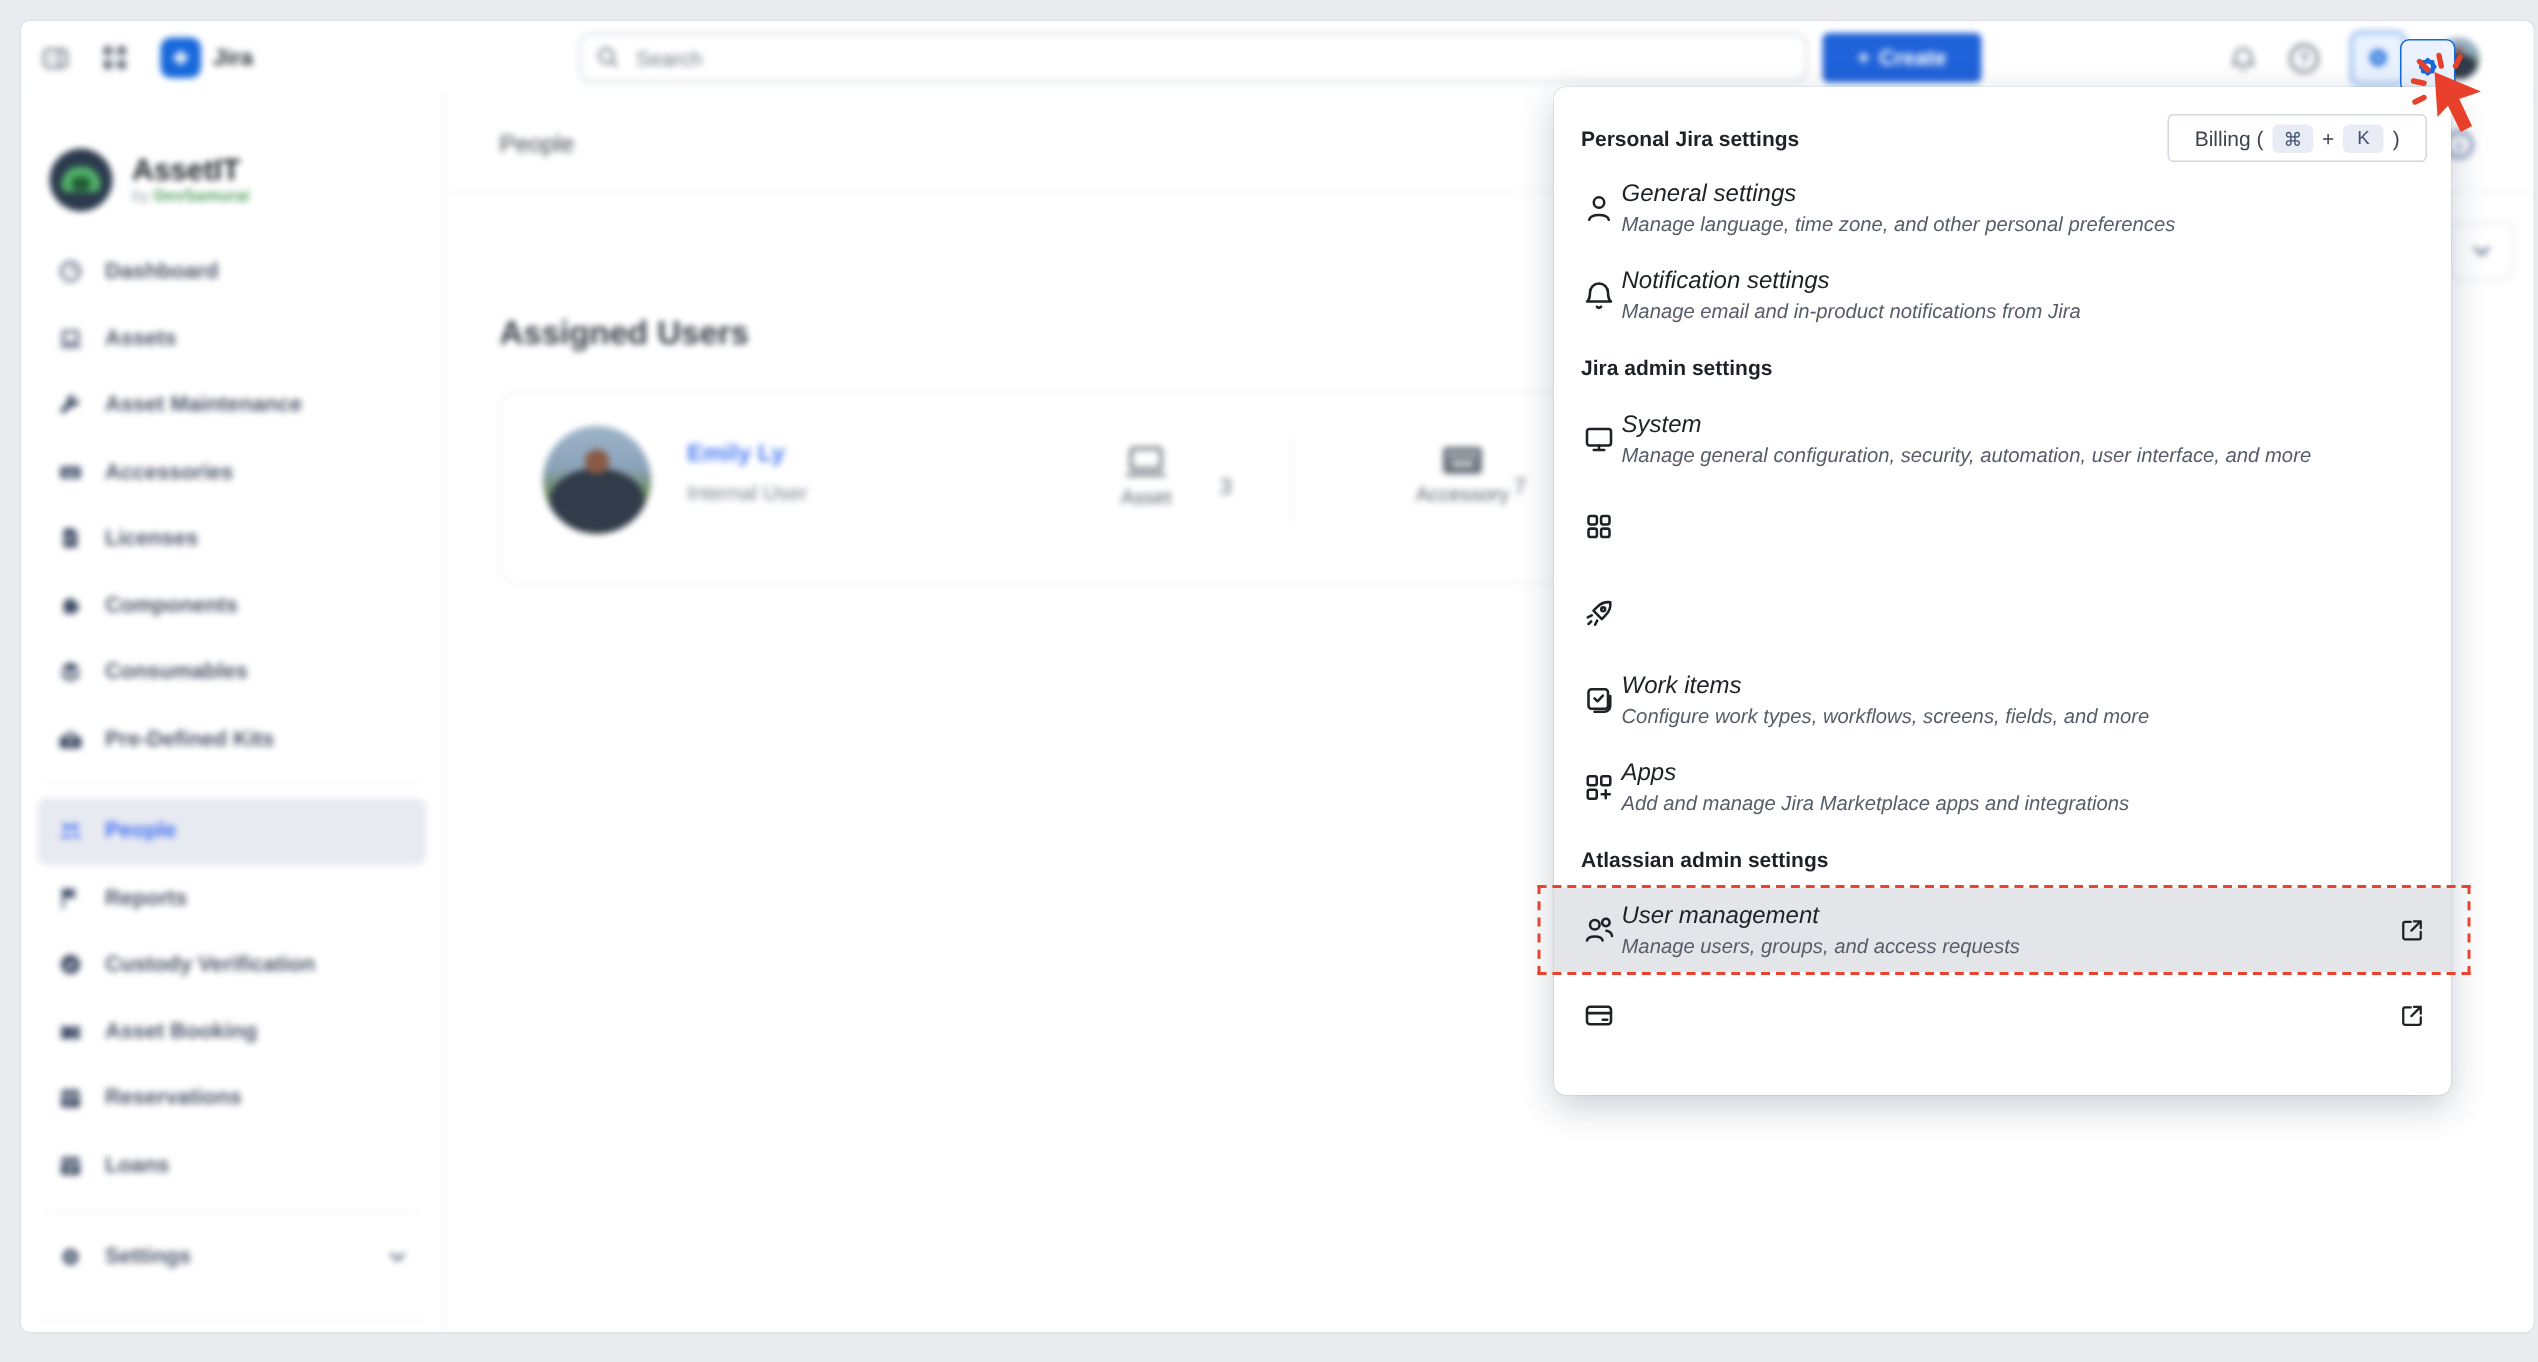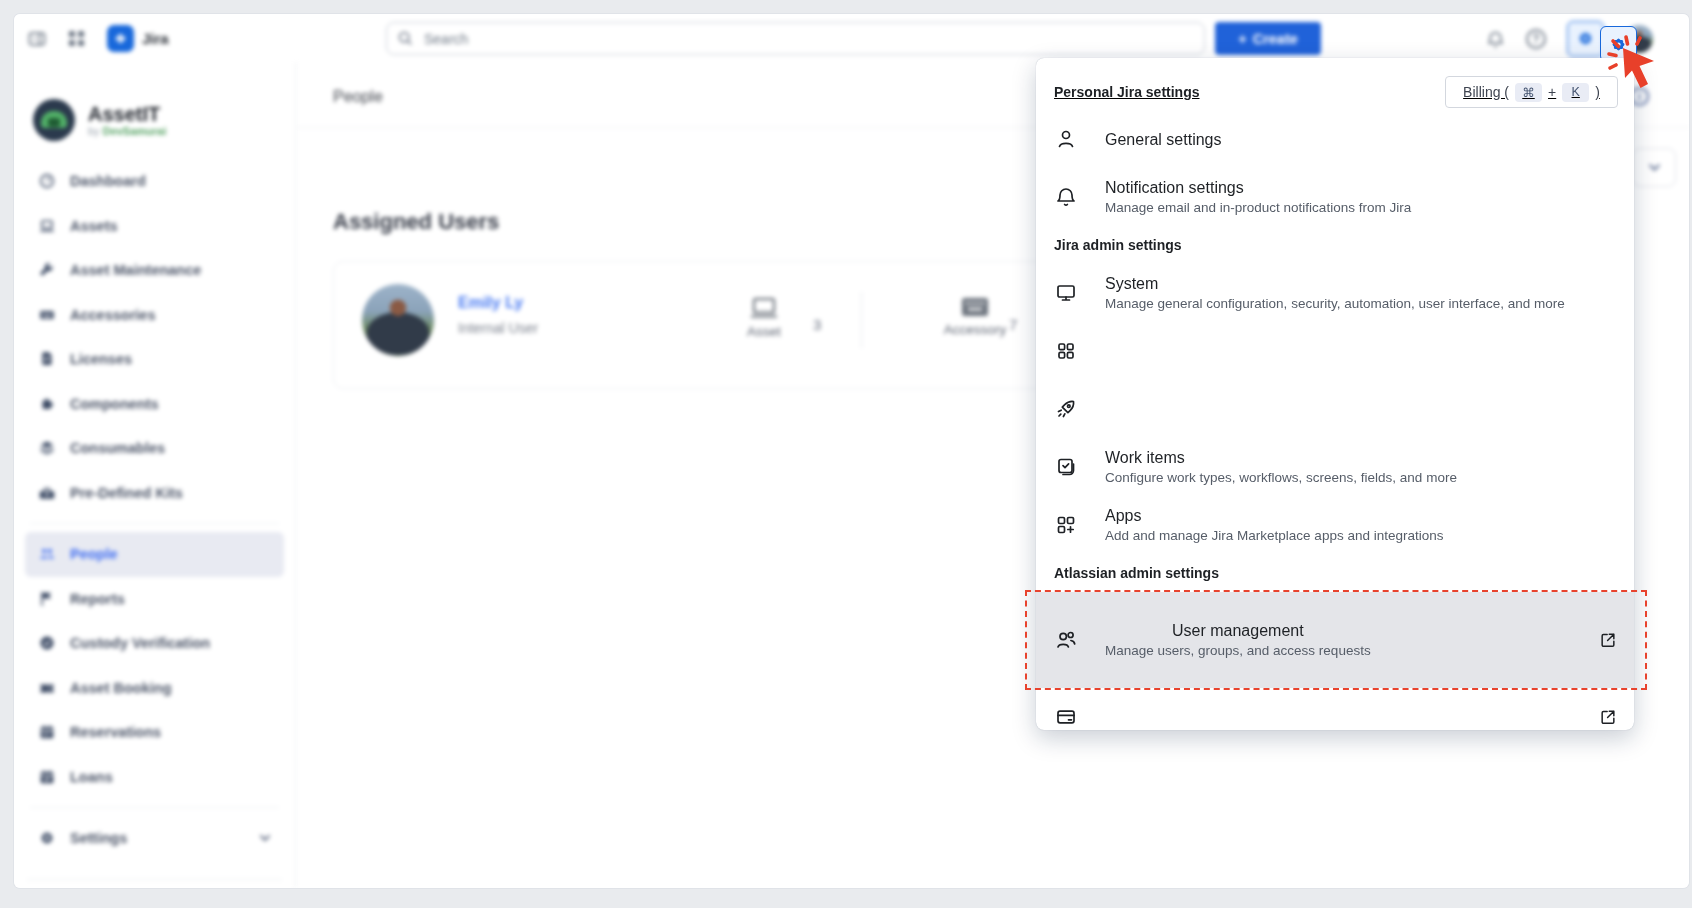--- a/index.html
+++ b/index.html
@@ -55,31 +55,31 @@
   .u-name{position:absolute;left:124px;top:32px;font-size:16px;font-weight:700;color:#4b7cf2;cursor:pointer;}
   .u-type{position:absolute;left:124px;top:58px;font-size:14px;color:#7c828e;}
   .stat{position:absolute;top:34px;width:76px;text-align:center;color:#5d646e;}
   .stat .st-label{margin-top:4px;font-size:13.5px;color:#5b6270;}
   .st-count{position:absolute;top:54px;font-size:15px;color:#697080;}
   .v-div{position:absolute;top:30px;width:1px;height:56px;background:#e8eaee;}
   
   .gear-crisp{position:absolute;left:1586px;top:12px;z-index:5;}
   
   .panel{position:absolute;left:1022px;top:44px;width:598px;height:672px;background:#fff;border-radius:8px;box-shadow:0 8px 24px rgba(9,30,66,.22),0 0 1px rgba(9,30,66,.3);z-index:10;box-sizing:border-box;}
-  .p-header{height:52px;padding:16px 16px 0 18px;box-sizing:border-box;display:flex;align-items:center;justify-content:space-between;text-decoration:underline;}
+  .p-header{height:52px;padding:16px 16px 0 18px;box-sizing:border-box;display:flex;align-items:center;justify-content:space-between;}
   .p-htitle{font-size:14px;font-weight:700;color:#1e2125;}
   .p-search{width:173px;height:32px;border:1px solid #d3d7de;background:#fff;border-radius:4px;display:flex;align-items:center;justify-content:center;gap:6px;font-size:14px;color:#3e4450;font-family:"Liberation Sans",sans-serif;cursor:pointer;}
   .pill{display:inline-flex;align-items:center;justify-content:center;min-width:19px;height:19px;padding:0 4px;border-radius:4px;background:#e9ecf5;color:#42526e;font-size:12.5px;}
   .msec{height:38px;display:flex;align-items:center;padding:0 18px;font-size:14px;font-weight:700;color:#1e2125;}
-  .mrow{height:58px;display:flex;align-items:center;gap:27px;padding:0 16px 0 18px;cursor:pointer;position:relative;}
+  .mrow{height:58px;display:flex;align-items:center;gap:3px;padding:0 16px 0 18px;cursor:pointer;position:relative;font-style:italic;}
   .mrow .mi{width:24px;height:24px;flex:none;color:#1e2125;display:flex;}
   .mrow .mt{display:flex;flex-direction:column;gap:2px;}
   .mrow .t{font-size:16px;line-height:19px;color:#1e2125;font-weight:500;}
   .mrow .d{font-size:13.5px;line-height:17px;color:#565d68;}
-  .mrow.hl{height:96px;background:#e4e5e9;text-align:center;}
+  .mrow.hl{height:56px;background:#e4e5e9;}
   .ext{margin-left:auto;width:20px;height:20px;color:#1e2125;display:flex;}
   .dashed-box{position:absolute;left:-11px;right:-13px;top:-2px;bottom:-2px;border:2px dashed #e8432e;pointer-events:none;}
   svg{display:block;}
   .cursor-anno{position:absolute;left:1592px;top:20px;z-index:20;pointer-events:none;}
 </style>
 </head>
 <body>
 
 <div id="stage">
 <div id="window">
@@ -388,20 +388,21 @@
 
     <div class="mrow">
       <span class="mi">
             <svg viewBox="0 0 24 24" width="24" height="24" fill="none" stroke="currentColor" stroke-width="1.7" stroke-linecap="round">
               <circle cx="12" cy="8" r="3.5"></circle>
               <path d="M5.5 19.5c1-4.2 12-4.2 13 0"></path>
             </svg>
           </span>
       <span class="mt">
         <span class="t">General settings</span>
+        <span class="d">Manage language, time zone, and other personal preferences</span>
       </span>
     </div>
 
     <div class="mrow">
       <span class="mi">
             <svg viewBox="0 0 24 24" width="24" height="24" fill="none" stroke="currentColor" stroke-width="1.7" stroke-linecap="round" stroke-linejoin="round">
               <path d="M18 10a6 6 0 0 0-12 0c0 5-2 6-2 6h16s-2-1-2-6"></path>
               <path d="M10.6 19.5a2 2 0 0 0 2.8 0"></path>
             </svg>
           </span>

